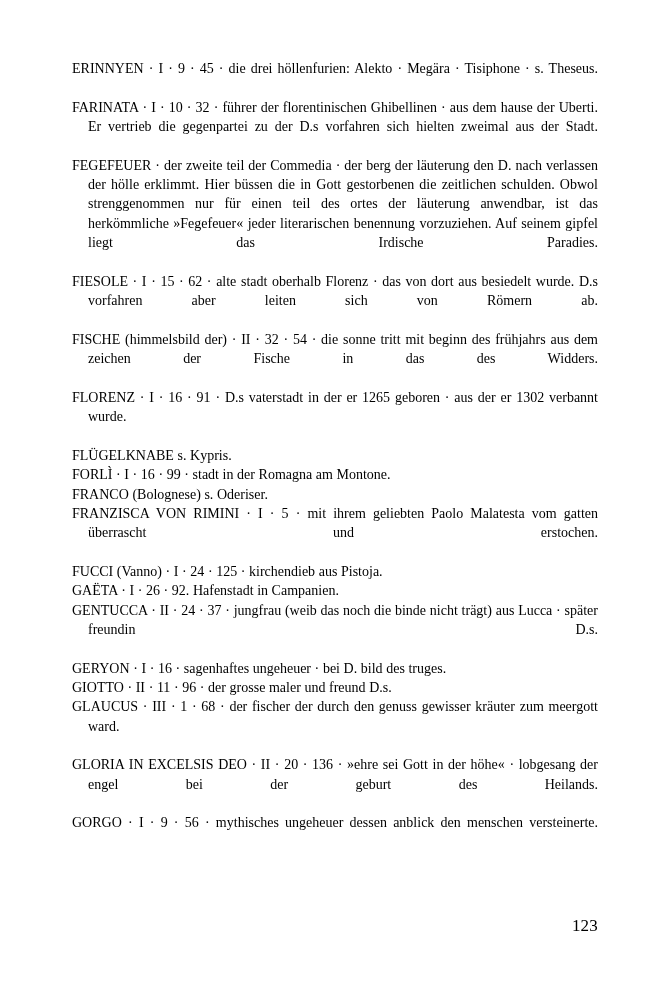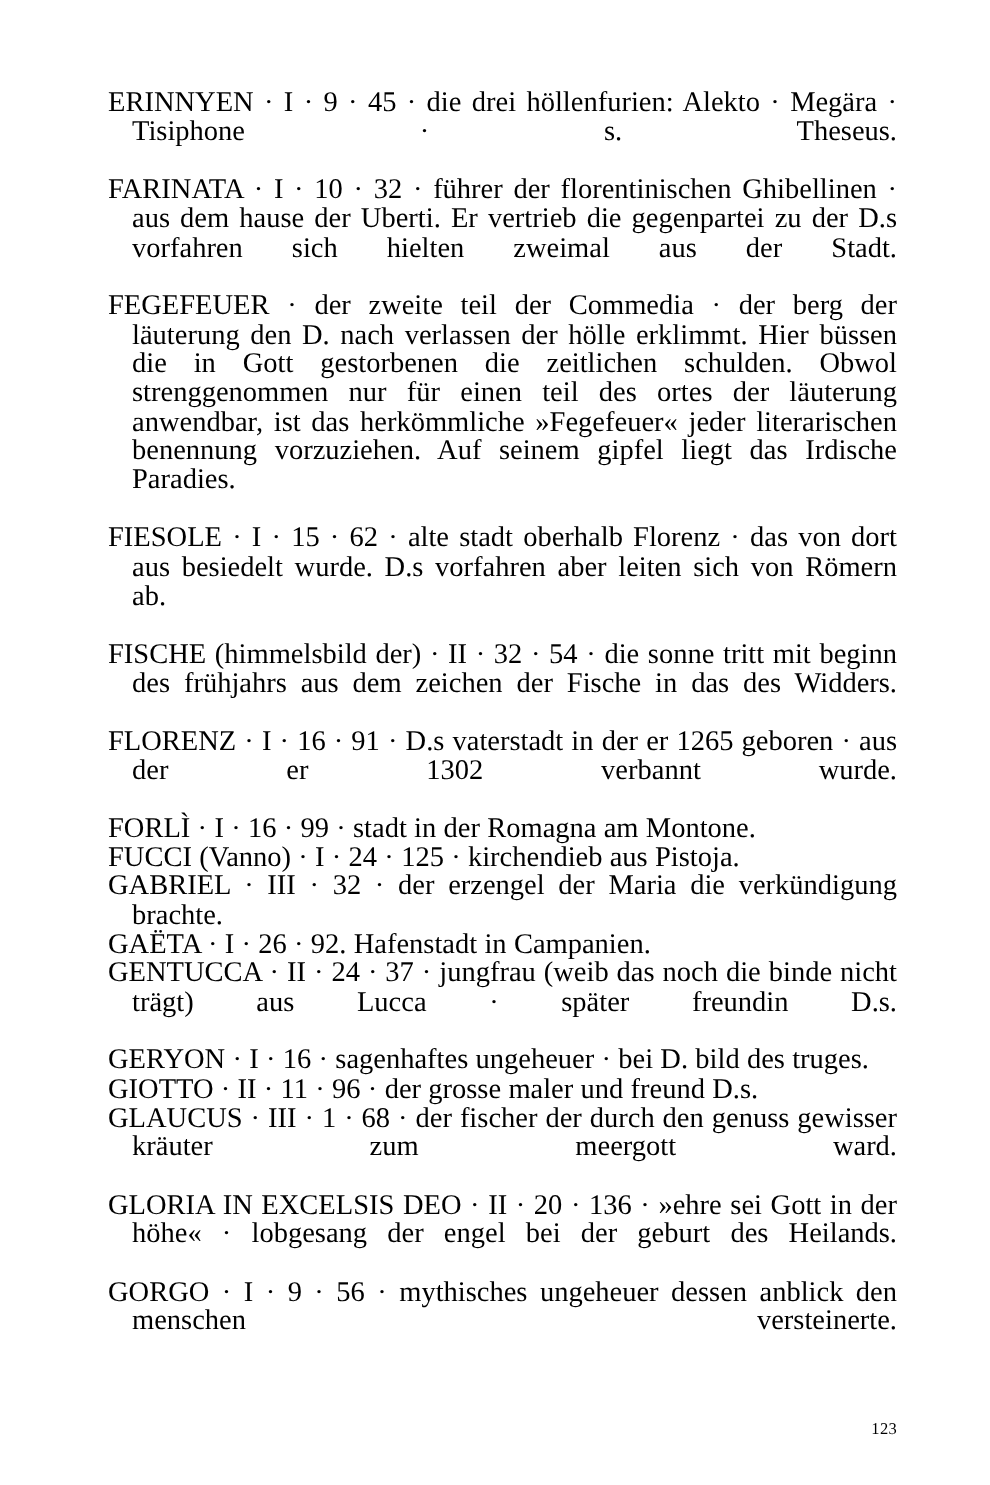--- a/index.html
+++ b/index.html
@@ -20,21 +20,21 @@
   }
   .text-block {
     position: absolute;
     left: 72px;
     top: 59px;
     width: 526px;
   }
   .entry {
     margin: 0;
     padding: 0;
-    font-size: 19px;
+    font-size: 14px;
     line-height: 19.35px;
     text-align: justify;
     text-justify: inter-word;
     text-indent: -16px;
     padding-left: 16px;
     hyphens: manual;
     -webkit-hyphens: manual;
     word-spacing: 0.1px;
   }
   
@@ -43,43 +43,44 @@
     display: inline-block;
     width: 100%;
   }
   .entry.single-line::after {
     content: none;
   }
   .page-number {
     position: absolute;
     right: 62px;
     top: 918px;
-    font-size: 11px;
+    font-size: 17px;
     line-height: 15px;
     font-family: "Liberation Serif", "DejaVu Serif", serif;
     color: #000000;
     letter-spacing: 0.2px;
-    margin-top: 28px;
   }
 </style>
 </head>
 <body>
 
 <div class="page">
 
   <div class="text-block">
     <p class="entry">ERINNYEN · I · 9 · 45 · die drei höllenfurien: Alekto · Megära · Tisiphone · s. Theseus.</p>
     <p class="entry">FARINATA · I · 10 · 32 · führer der florentinischen Ghibellinen · aus dem hause der Uberti. Er vertrieb die gegenpartei zu der D.s vorfahren sich hielten zweimal aus der Stadt.</p>
     <p class="entry">FEGEFEUER · der zweite teil der Commedia · der berg der läuterung den D. nach verlassen der hölle erklimmt. Hier büssen die in Gott gestorbenen die zeitlichen schulden. Obwol strenggenommen nur für einen teil des ortes der läuterung anwendbar, ist das herkömmliche »Fegefeuer« jeder literarischen benennung vorzuziehen. Auf seinem gipfel liegt das Irdische Paradies.</p>
     <p class="entry">FIESOLE · I · 15 · 62 · alte stadt oberhalb Florenz · das von dort aus besiedelt wurde. D.s vorfahren aber leiten sich von Römern ab.</p>
     <p class="entry">FISCHE (himmelsbild der) · II · 32 · 54 · die sonne tritt mit beginn des frühjahrs aus dem zeichen der Fische in das des Widders.</p>
     <p class="entry">FLORENZ · I · 16 · 91 · D.s vaterstadt in der er 1265 geboren · aus der er 1302 verbannt wurde.</p>
+    <p class="entry single-line">FLÜGELKNABE s. Kypris.</p>
     <p class="entry single-line">FORLÌ · I · 16 · 99 · stadt in der Romagna am Montone.</p>
+    <p class="entry single-line">FRANCO (Bolognese) s. Oderiser.</p>
+    <p class="entry">FRANZISCA VON RIMINI · I · 5 · mit ihrem geliebten Paolo Malatesta vom gatten überrascht und erstochen.</p>
     <p class="entry single-line">FUCCI (Vanno) · I · 24 · 125 · kirchendieb aus Pistoja.</p>
-    <p class="entry single-line">GABRIEL · III · 32 · der erzengel der Maria die verkündigung brachte.</p>
     <p class="entry single-line">GAËTA · I · 26 · 92. Hafenstadt in Campanien.</p>
     <p class="entry">GENTUCCA · II · 24 · 37 · jungfrau (weib das noch die binde nicht trägt) aus Lucca · später freundin D.s.</p>
     <p class="entry single-line">GERYON · I · 16 · sagenhaftes ungeheuer · bei D. bild des truges.</p>
     <p class="entry single-line">GIOTTO · II · 11 · 96 · der grosse maler und freund D.s.</p>
     <p class="entry">GLAUCUS · III · 1 · 68 · der fischer der durch den genuss gewisser kräuter zum meergott ward.</p>
     <p class="entry">GLORIA IN EXCELSIS DEO · II · 20 · 136 · »ehre sei Gott in der höhe« · lobgesang der engel bei der geburt des Heilands.</p>
     <p class="entry">GORGO · I · 9 · 56 · mythisches ungeheuer dessen anblick den menschen versteinerte.</p>
 
   </div>
 

